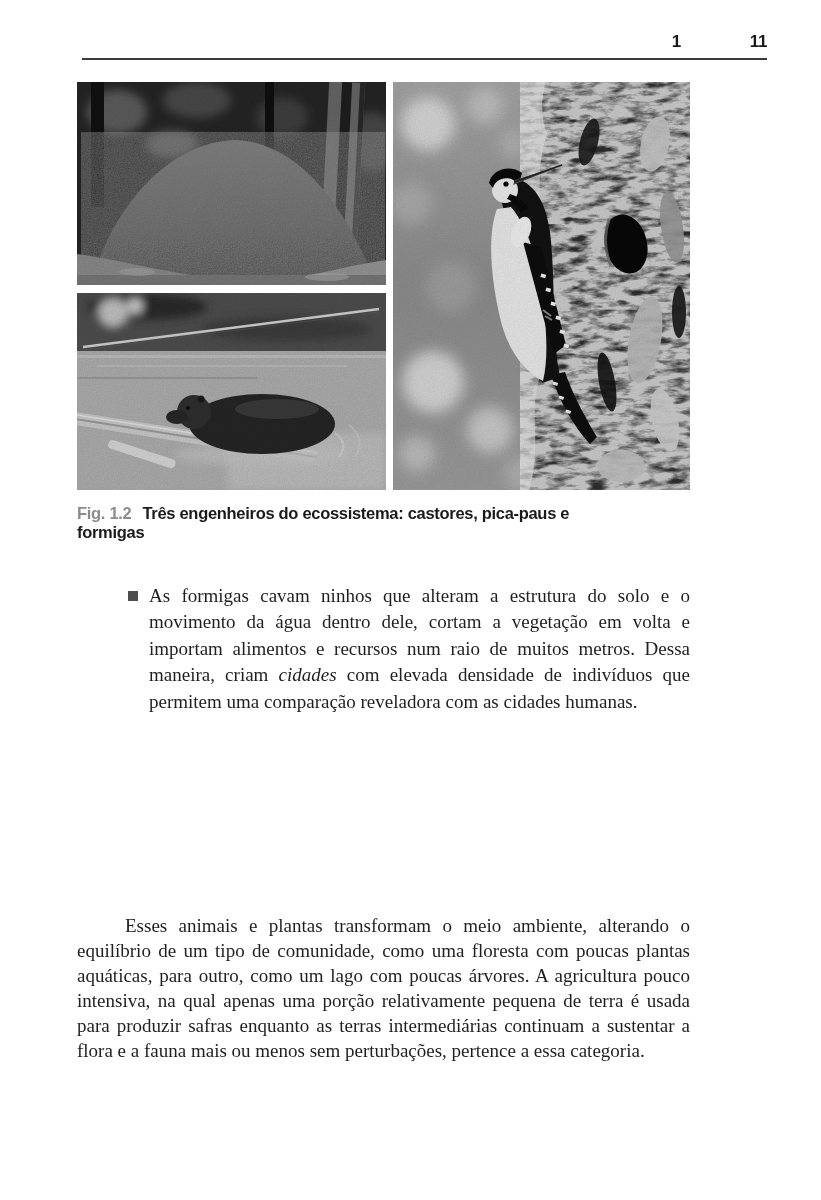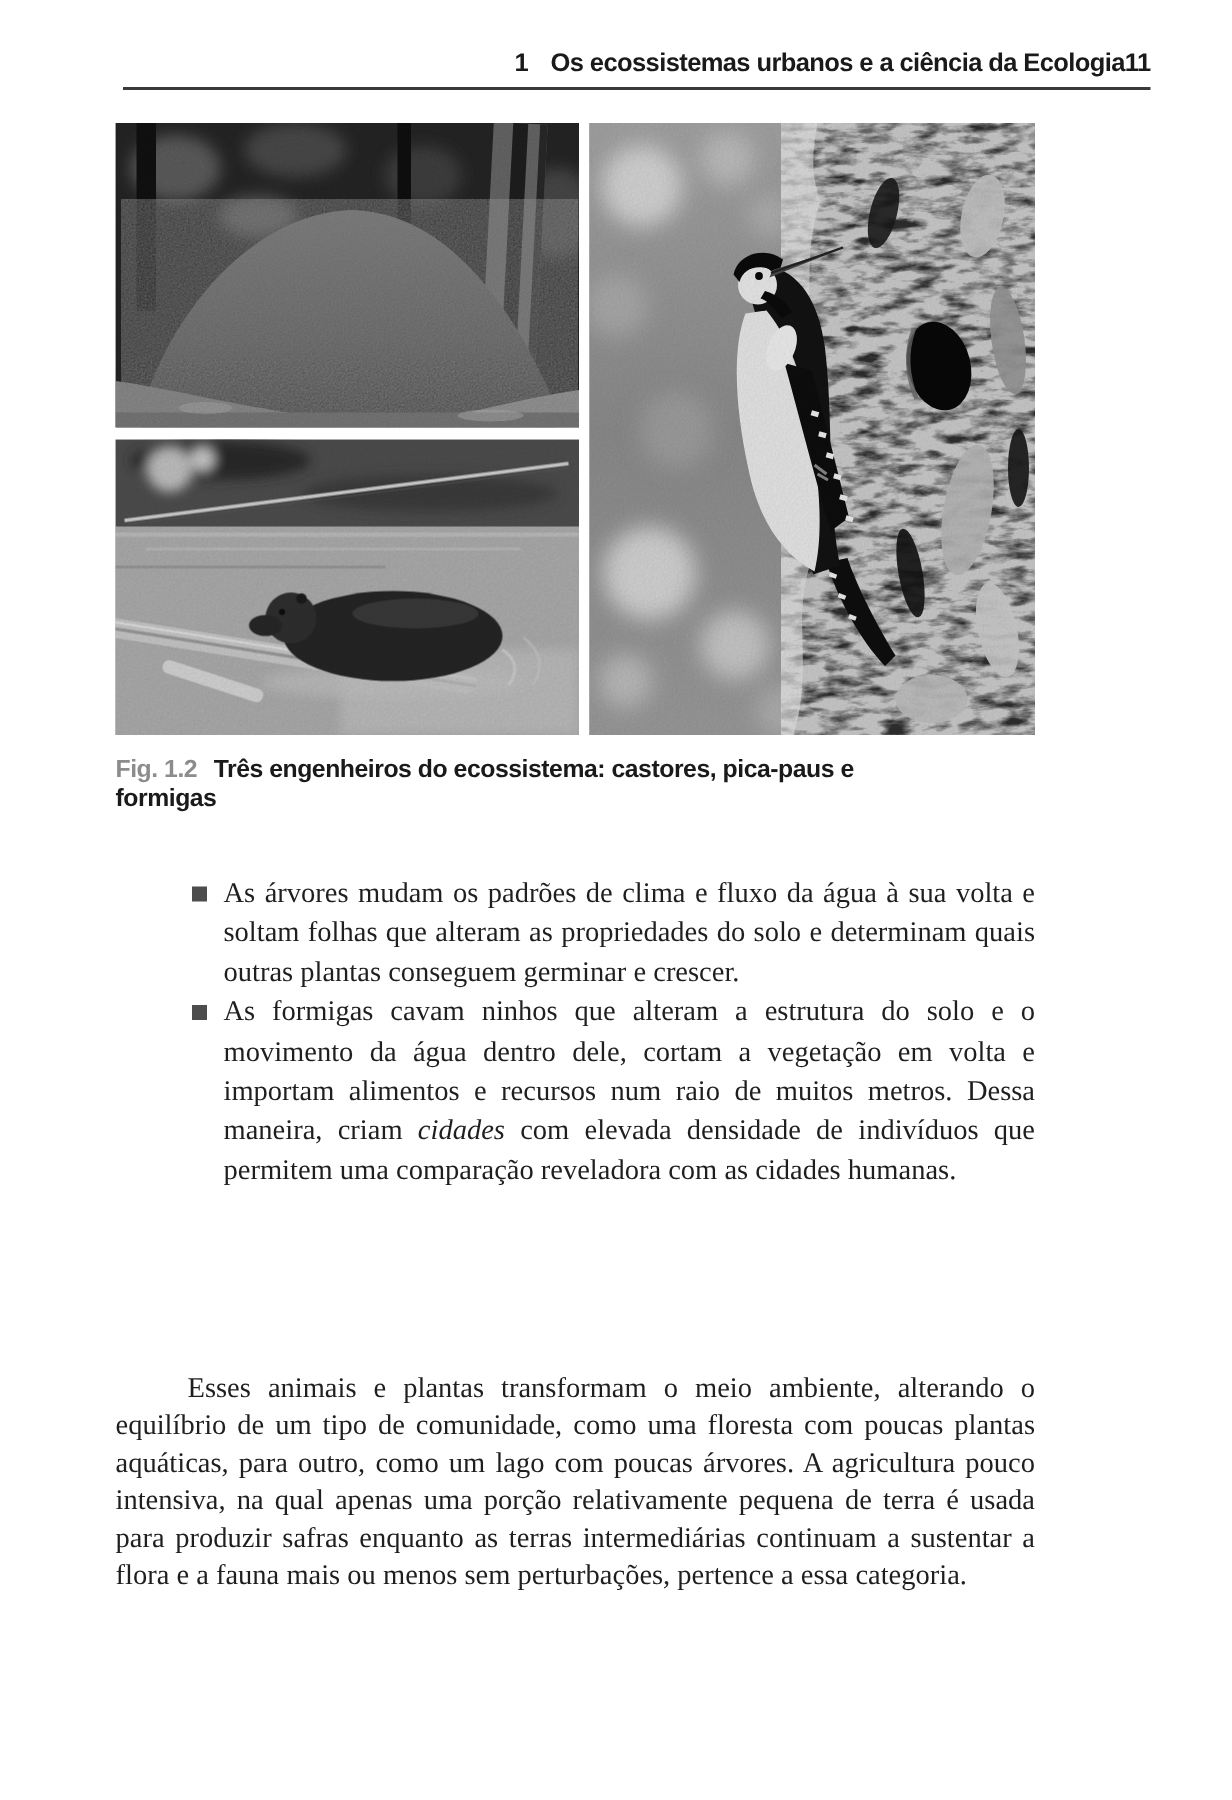--- a/index.html
+++ b/index.html
@@ -5,21 +5,21 @@
   html,body{margin:0;padding:0;background:#ffffff;}
   .page{position:relative;width:821px;height:1200px;background:#ffffff;overflow:hidden;
         font-family:"Liberation Serif",serif;color:#1f1f1f;}
 
   
   .running-head{position:absolute;left:82px;top:32px;width:685px;}
   .head-row{display:flex;justify-content:flex-end;align-items:baseline;
             font-family:"Liberation Sans",sans-serif;font-weight:700;font-size:17px;
             letter-spacing:-0.4px;color:#1a1a1a;}
   .chap-num{margin-right:15px;}
-  .page-num{}
+  .page-num{margin-left:54px;}
   .head-rule{margin-top:6px;height:2px;background:#3a3a3a;}
 
   
   figure.fig{position:absolute;left:77px;top:82px;width:494px;margin:0;}
   .fig-grid{display:flex;gap:7px;}
   .fig-col-left{display:flex;flex-direction:column;gap:8px;width:309px;}
   .fig-col-right{width:297px;}
   .photo{overflow:hidden;background:#777;}
   .photo svg{display:block;width:100%;height:100%;}
   .photo-anthill{width:309px;height:203px;}
@@ -43,21 +43,20 @@
   i{font-style:italic;}
 </style>
 </head>
 <body>
 
 <div class="page">
 
   <header class="running-head">
     <div class="head-row">
       <span class="chap-num">1</span>
-      <span class="chap-title">Os ecossistemas urbanos e a ciência da Ecologia</span>
       <span class="page-num">11</span>
     </div>
     <div class="head-rule"></div>
   </header>
 
   <figure class="fig">
     <div class="fig-grid">
       <div class="fig-col-left">
 
         <div class="photo photo-anthill">
@@ -230,22 +229,19 @@
 
       </div>
     </div>
     <figcaption>
       <span class="cap-label">Fig. 1.2</span><span class="cap-text">Três engenheiros do ecossistema: castores, pica-paus e formigas</span>
     </figcaption>
   </figure>
 
   <ul class="bullets">
     <li>
-      <span class="sq"></span><span>As árvores mudam os padrões de clima e fluxo da água à sua volta e soltam folhas que alteram as propriedades do solo e determinam quais outras plantas conseguem germinar e crescer.</span><i></i><span></span>
-    </li>
-    <li>
       <span class="sq"></span><span>As formigas cavam ninhos que alteram a estrutura do solo e o movimento da água dentro dele, cortam a vegetação em volta e importam alimentos e recursos num raio de muitos metros. Dessa maneira, criam </span><i>cidades</i><span> com elevada densidade de indivíduos que permitem uma comparação reveladora com as cidades humanas.</span>
     </li>
   </ul>
 
   <p class="body-para">Esses animais e plantas transformam o meio ambiente, alterando o equilíbrio de um tipo de comunidade, como uma floresta com poucas plantas aquáticas, para outro, como um lago com poucas árvores. A agricultura pouco intensiva, na qual apenas uma porção relativamente pequena de terra é usada para produzir safras enquanto as terras intermediárias continuam a sustentar a flora e a fauna mais ou menos sem perturbações, pertence a essa categoria.</p>
 
 </div>
 
 </body></html>

